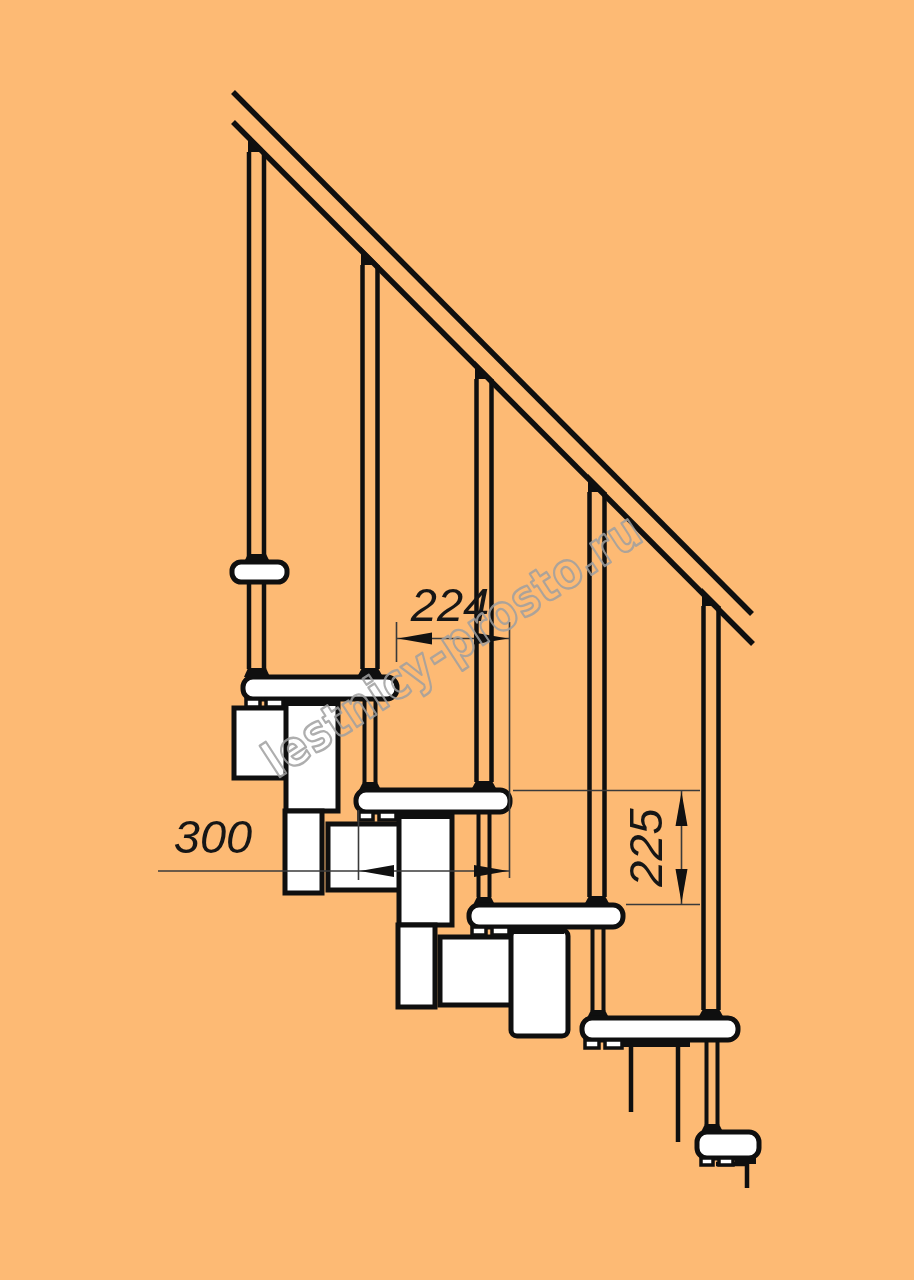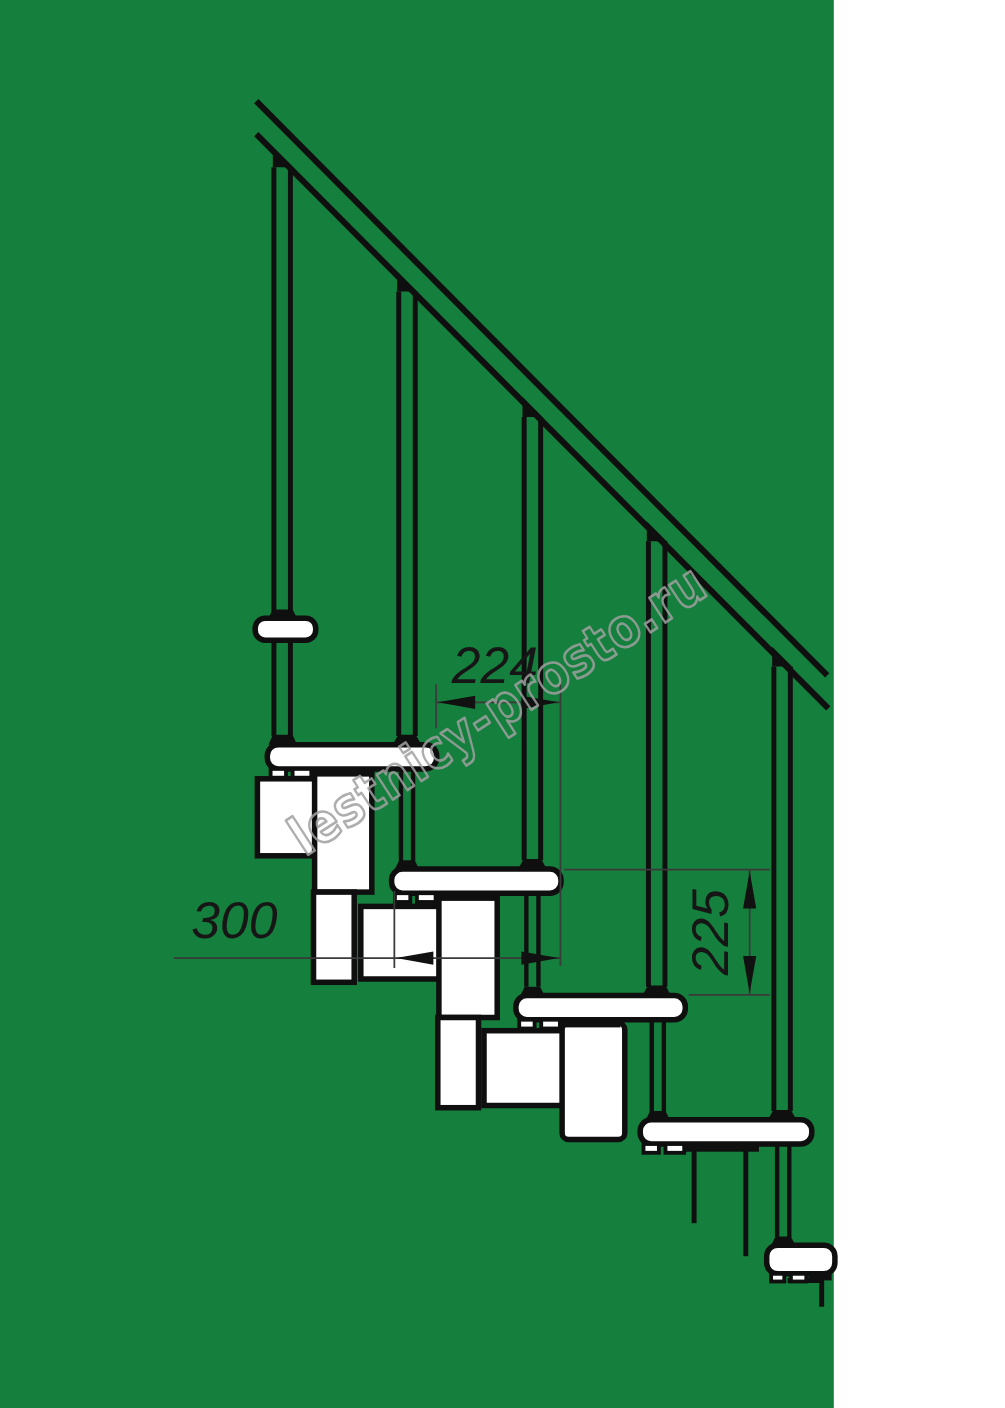--- a/index.html
+++ b/index.html
@@ -1,18 +1,18 @@
 <!DOCTYPE html>
 <html><head>
 <meta charset="utf-8">
 <style>
   html,body{margin:0;padding:0;}
   body{width:914px;height:1280px;background:#ffffff;overflow:hidden;
        font-family:"Liberation Sans",sans-serif;}
-  .stage{position:relative;width:758px;height:1280px;background:#15803d;}
+  .stage{position:relative;width:914px;height:1280px;background:#fdba74;}
   svg{display:block;}
   .outline{fill:#ffffff;stroke:#0f0f0f;stroke-width:5;}
   .outline-thin{fill:#ffffff;stroke:#0f0f0f;stroke-width:3.5;}
   .blk{fill:#0f0f0f;stroke:none;}
   .shaft{stroke:#0f0f0f;stroke-width:4.5;fill:none;}
   .shaft-thin{stroke:#0f0f0f;stroke-width:4;fill:none;}
   .modline{stroke:#0f0f0f;stroke-width:4.5;fill:none;}
   .rail{stroke:#0f0f0f;stroke-width:5.5;fill:none;}
   .dimline{stroke:#3a3a3a;stroke-width:1.6;fill:none;}
   .dimarrow{fill:#111111;stroke:none;}

